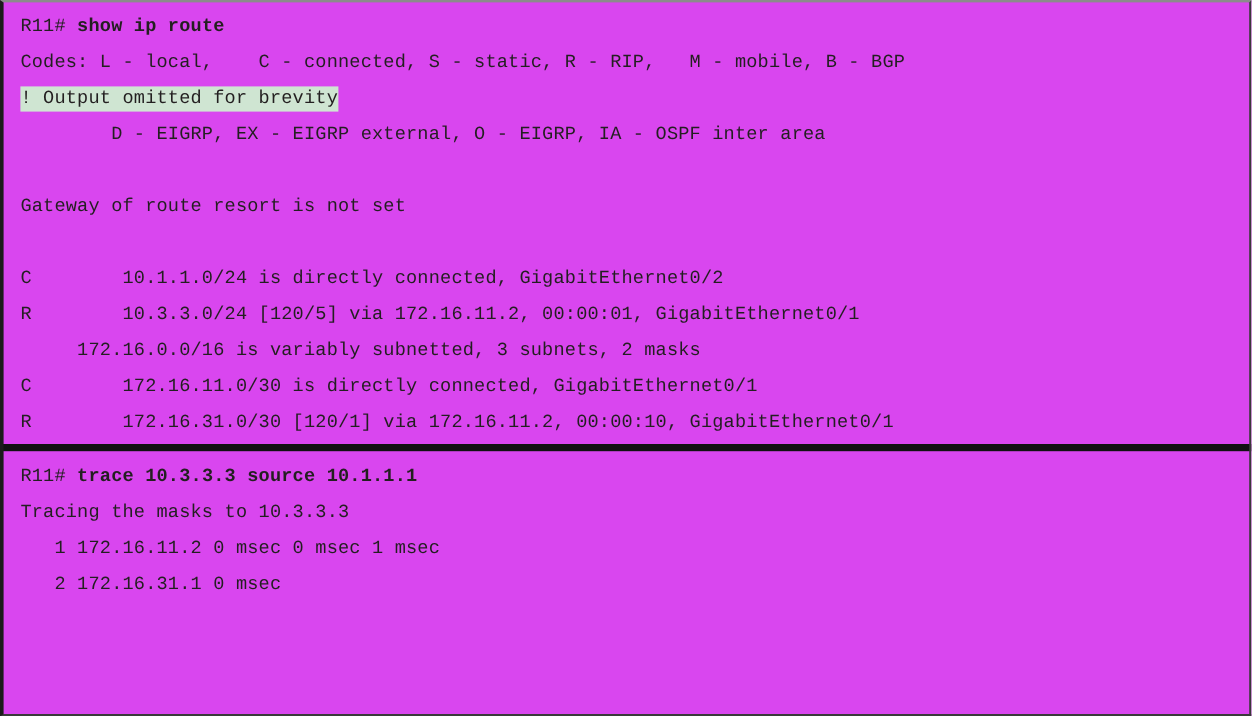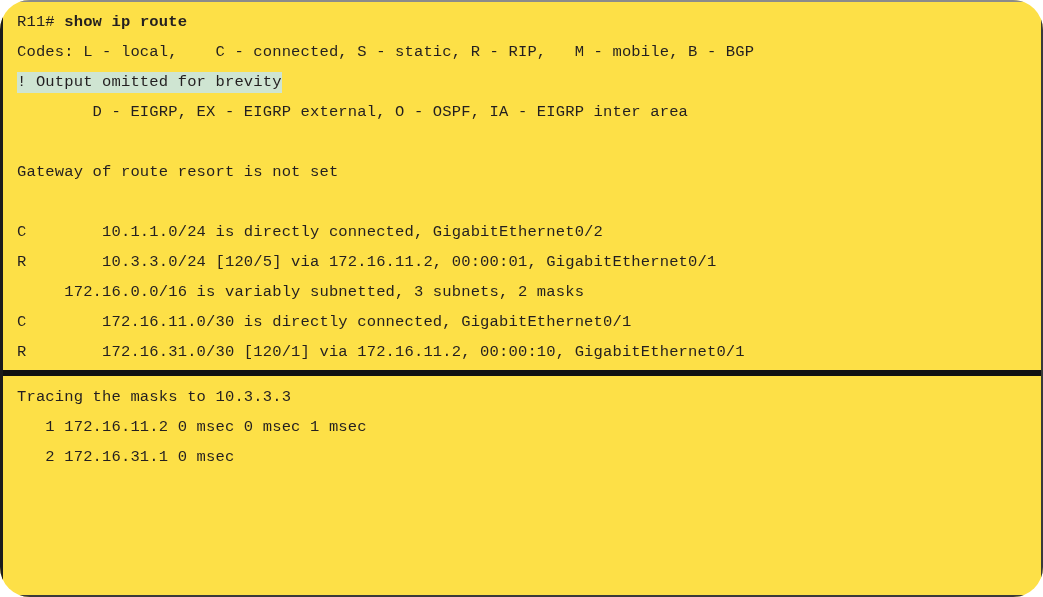--- a/index.html
+++ b/index.html
@@ -9,23 +9,22 @@
     background: #ffffff;
   }
   body {
     font-family: "Liberation Mono", "DejaVu Sans Mono", monospace;
   }
   #terminal-figure {
     position: relative;
     width: 1043px;
     height: 597px;
     box-sizing: border-box;
-    background: #fde047;
+    background: #d946ef;
     overflow: hidden;
-    border-radius: 30px;
   }
   .figure-border {
     position: absolute;
     left: 0;
     top: 0;
     width: 1043px;
     height: 597px;
     box-sizing: border-box;
     border-top: 2px solid #8b8b8b;
     border-left: 3px solid #1b1b1b;
@@ -74,40 +73,41 @@
 
 <div id="terminal-figure">
 
   <div class="pane pane-top">
 
     <div class="cli-line"><span>R11# </span><span class="bold">show ip route</span></div>
 
     <div class="cli-line">Codes: L - local,    C - connected, S - static, R - RIP,   M - mobile, B - BGP</div>
 
     <div class="cli-line"><span class="hl">! Output omitted for brevity</span></div>
-    <div class="cli-line">        D - EIGRP, EX - EIGRP external, O - OSPF, IA - EIGRP inter area</div>
+    <div class="cli-line">        D - EIGRP, EX - EIGRP external, O - EIGRP, IA - OSPF inter area</div>
 
     <div class="cli-line blank"></div>
 
     <div class="cli-line">Gateway of route resort is not set</div>
 
     <div class="cli-line blank"></div>
 
     <div class="cli-line">C        10.1.1.0/24 is directly connected, GigabitEthernet0/2</div>
     <div class="cli-line">R        10.3.3.0/24 [120/5] via 172.16.11.2, 00:00:01, GigabitEthernet0/1</div>
     <div class="cli-line">     172.16.0.0/16 is variably subnetted, 3 subnets, 2 masks</div>
     <div class="cli-line">C        172.16.11.0/30 is directly connected, GigabitEthernet0/1</div>
     <div class="cli-line">R        172.16.31.0/30 [120/1] via 172.16.11.2, 00:00:10, GigabitEthernet0/1</div>
 
   </div>
 
   <div class="pane-divider"></div>
 
   <div class="pane pane-bottom">
 
+    <div class="cli-line"><span>R11# </span><span class="bold">trace 10.3.3.3 source 10.1.1.1</span></div>
 
     <div class="cli-line">Tracing the masks to 10.3.3.3</div>
 
     <div class="cli-line">   1 172.16.11.2 0 msec 0 msec 1 msec</div>
     <div class="cli-line">   2 172.16.31.1 0 msec</div>
 
   </div>
 
   <div class="figure-border"></div>
 </div>

